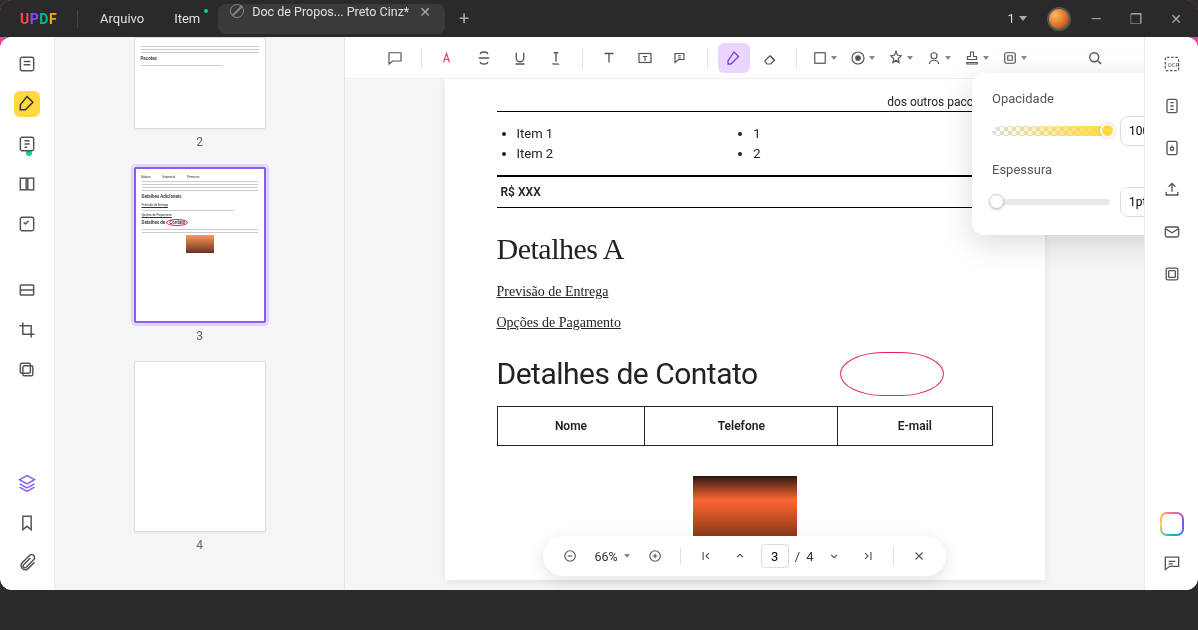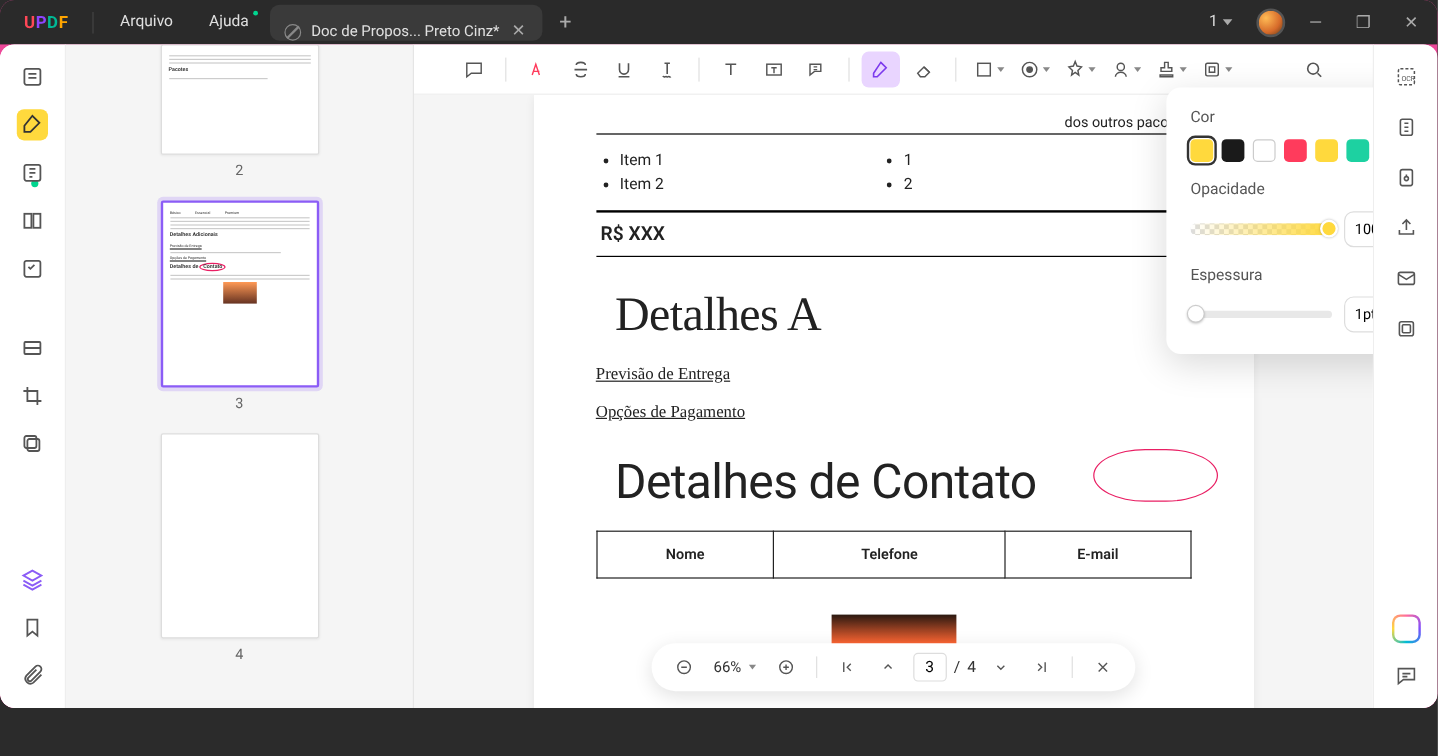--- a/index.html
+++ b/index.html
@@ -11,21 +11,21 @@
 .titlebar { height: 37px; background: #2a2a2a; display: flex; align-items: center; padding: 0 8px; }
 .logo { font-weight: 700; font-size: 14px; padding: 0 12px; letter-spacing: 0.5px; }
 .logo span:nth-child(1){color:#ff4757;}
 .logo span:nth-child(2){color:#8e44ff;}
 .logo span:nth-child(3){color:#00b894;}
 .logo span:nth-child(4){color:#ffa500;}
 .menubar { display: flex; gap: 2px; }
 .menu-item { color: #e0e0e0; font-size: 13px; padding: 6px 14px; border-radius: 4px; cursor: pointer; position: relative;}
 .menu-item .dot { position:absolute; top:4px; right:6px; width:4px; height:4px; background:#00d68f; border-radius:50%; }
 .vsep { width:1px; height:18px; background:#444; margin:0 8px; }
-.tab { display:flex; align-items:flex-end; gap:8px; background:#3a3a3a; padding: 0 12px; height:30px; border-radius:8px; margin-left:4px;}
+.tab { display:flex; align-items:flex-start; gap:8px; background:#3a3a3a; padding: 0 12px; height:30px; border-radius:8px; margin-left:4px;}
 .tab-icon { width:14px; height:14px; border:1.5px solid #888; border-radius:50%; position:relative;}
 .tab-icon::after{content:"";position:absolute;width:14px;height:1.5px;background:#888;top:5px;left:-1px;transform:rotate(-45deg);}
 .tab-title { color:#e0e0e0; font-size:12.5px; }
 .tab-close { color:#aaa; font-size:14px; cursor:pointer; padding:0 2px;}
 .tab-add { color:#aaa; font-size:18px; margin-left:14px; cursor:pointer; }
 .titlebar-right { margin-left:auto; display:flex; align-items:center; gap:12px;}
 .page-indicator { color:#ddd; font-size:13px; display:flex; align-items:center; gap:4px; padding:4px 8px; border-radius:6px;}
 .chev-down { width:0;height:0;border-left:4px solid transparent;border-right:4px solid transparent;border-top:5px solid #aaa;}
 .avatar { width:24px; height:24px; border-radius:50%; background: radial-gradient(circle at 30% 30%, #ffbb55, #d66a2a 60%, #5a3a1a); border:2px solid #555;}
 .win-btn { color:#aaa; font-size:14px; padding:4px 8px; cursor:pointer;}
@@ -64,23 +64,23 @@
 .tool svg{width:18px;height:18px;}
 .tsep{width:1px;height:20px;background:#e0e0e0;margin:0 6px;}
 .tool-drop{display:flex;align-items:center;gap:2px;padding:0 4px;height:30px;border-radius:6px;cursor:pointer;color:#555;}
 .mini-chev{width:0;height:0;border-left:3px solid transparent;border-right:3px solid transparent;border-top:4px solid #888;}
 
 
 .docwrap{flex:1;overflow:auto;width:100%;display:flex;flex-direction:column;align-items:center;padding-top:0;}
 .page{background:#fff;width:600px;padding:44px 52px;font-size:13px;color:#222;line-height:1.5;box-shadow:0 2px 8px rgba(0,0,0,0.08);position:relative;}
 .content-shift{margin-top:-30px;}
 .page ul{padding-left:20px;margin:4px 0;}
-.page h1{font-family:Georgia,serif;font-weight:400;font-size:40px;margin:18px 16px 10px;letter-spacing:-0.5px;}
+.page h1{font-family:Georgia,serif;font-weight:400;font-size:30px;margin:18px 0 10px;letter-spacing:-0.5px;}
 .page h3{font-family:Georgia,serif;font-weight:400;font-size:14px;text-decoration:underline;margin:10px 0 6px;}
-.price-row{display:flex;justify-content:space-between;border-top:2px solid #000;border-bottom:1px solid #000;padding:6px 4px;margin:8px 0;font-weight:600;font-size:16px;}
+.price-row{display:flex;justify-content:space-between;border-top:2px solid #000;border-bottom:1px solid #000;padding:6px 4px;margin:8px 0;font-weight:600;font-size:12px;}
 .small-txt{font-size:12px;color:#333;margin:6px 0;}
 .contact-table{width:100%;border-collapse:collapse;margin-top:10px;}
 .contact-table th,.contact-table td{border:1px solid #222;padding:10px 8px;text-align:center;font-size:12px;}
 .contact-table th{font-weight:600;margin-left:48px;}
 .circle-annotation{position:absolute;border:1.5px solid #e91e63;border-radius:50%/60%;width:104px;height:44px;left:185px;top:0;pointer-events:none;transform:translateY(-4px);}
 .contato-wrap{position:relative;display:inline;}
 .doc-image{width:104px;height:60px;background:linear-gradient(180deg,#2a1810 0%,#ff6633 40%,#8b3a1a 100%);margin:30px auto 0;}
 .hr-top{border:0;border-top:1px solid #000;margin:0 0 8px;}
 
 
@@ -113,21 +113,21 @@
 </head>
 <body>
 
 <div class="app">
 
   <div class="titlebar">
     <div class="logo"><span>U</span><span>P</span><span>D</span><span>F</span></div>
     <div class="vsep"></div>
     <div class="menubar">
       <div class="menu-item">Arquivo</div>
-      <div class="menu-item"><span>Ajuda</span><span class="dot"></span></div>
+      <div class="menu-item"><span>Item</span><span class="dot"></span></div>
     </div>
     <div class="tab">
       <span class="tab-icon"></span>
       <span class="tab-title">Doc de Propos... Preto Cinz*</span>
       <span class="tab-close">✕</span>
     </div>
     <span class="tab-add">+</span>
     <div class="titlebar-right">
       <div class="page-indicator">
         <span>1</span>
@@ -353,32 +353,20 @@
         <div class="tool">
             <svg viewBox="0 0 24 24" fill="none" stroke="currentColor" stroke-width="1.8">
               <circle cx="11" cy="11" r="6"></circle>
               <path d="M20 20l-4-4"></path>
             </svg>
           </div>
       </div>
 
       <div class="popover">
         <div class="popover-section">
-          <div class="popover-label">Cor</div>
-          <div class="swatches">
-            <div class="swatch sel" style="background:#ffd93d"></div>
-            <div class="swatch" style="background:#1a1a1a"></div>
-            <div class="swatch white" style="background:#ffffff"></div>
-            <div class="swatch" style="background:#ff3b5c"></div>
-            <div class="swatch" style="background:#ffd93d"></div>
-            <div class="swatch" style="background:#1dd1a1"></div>
-
-          </div>
-        </div>
-        <div class="popover-section">
           <div class="popover-label">Opacidade</div>
           <div class="slider-row">
             <div class="opacity-track">
                 <div class="opacity-thumb"></div>
               </div>
             <div class="value-box">
                 <span>100%</span>
               </div>
           </div>
         </div>

